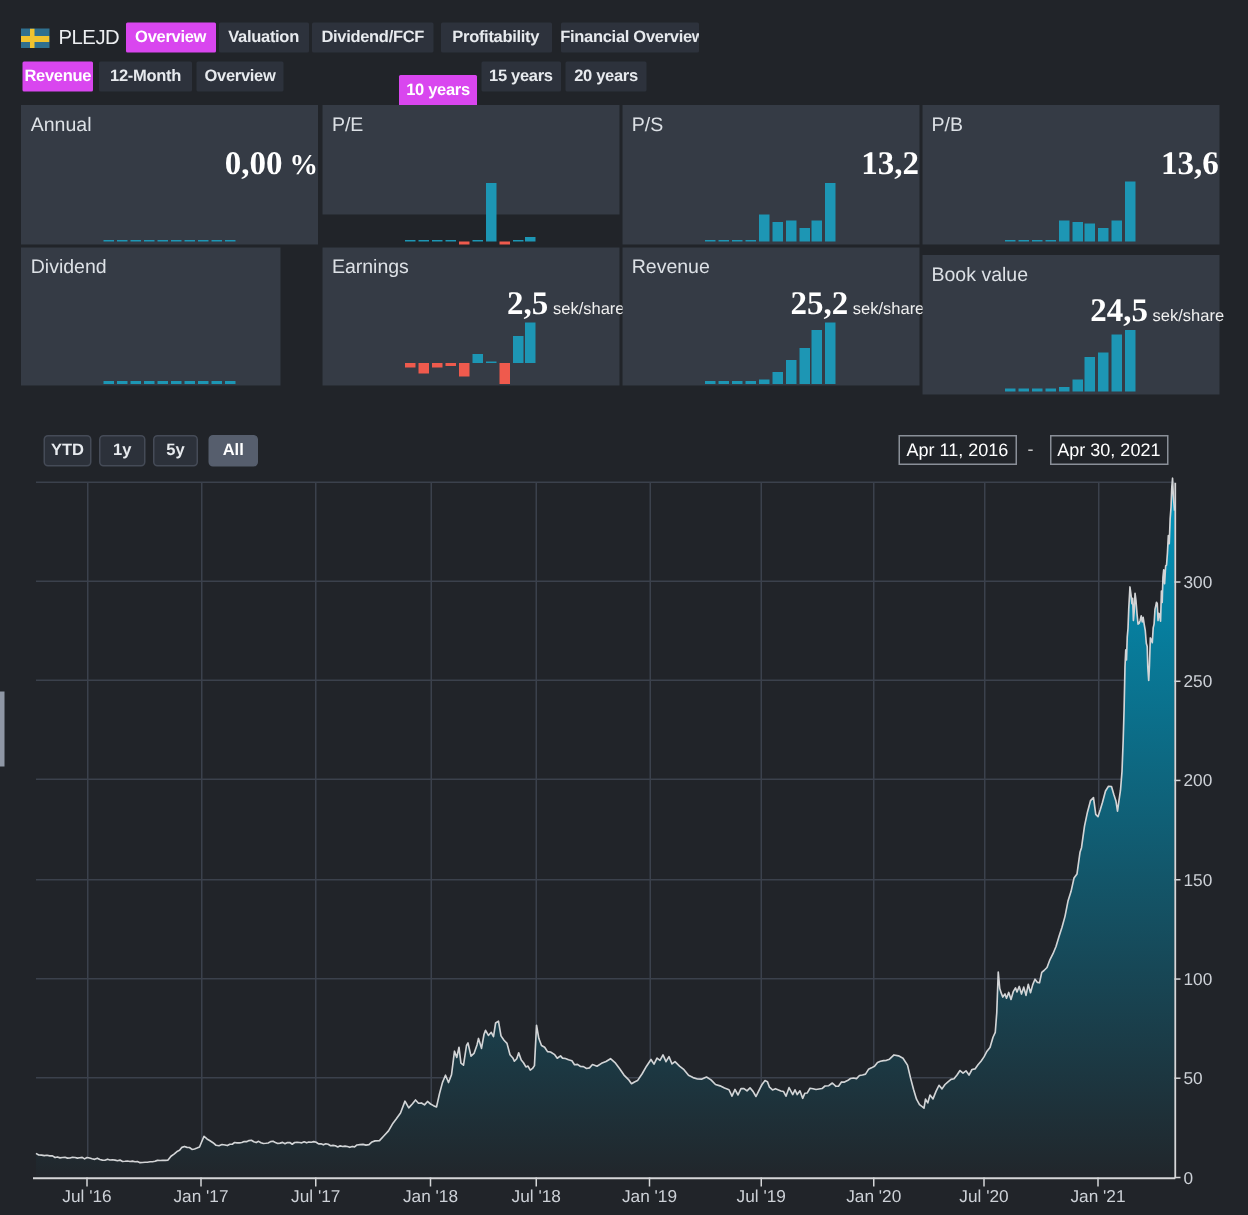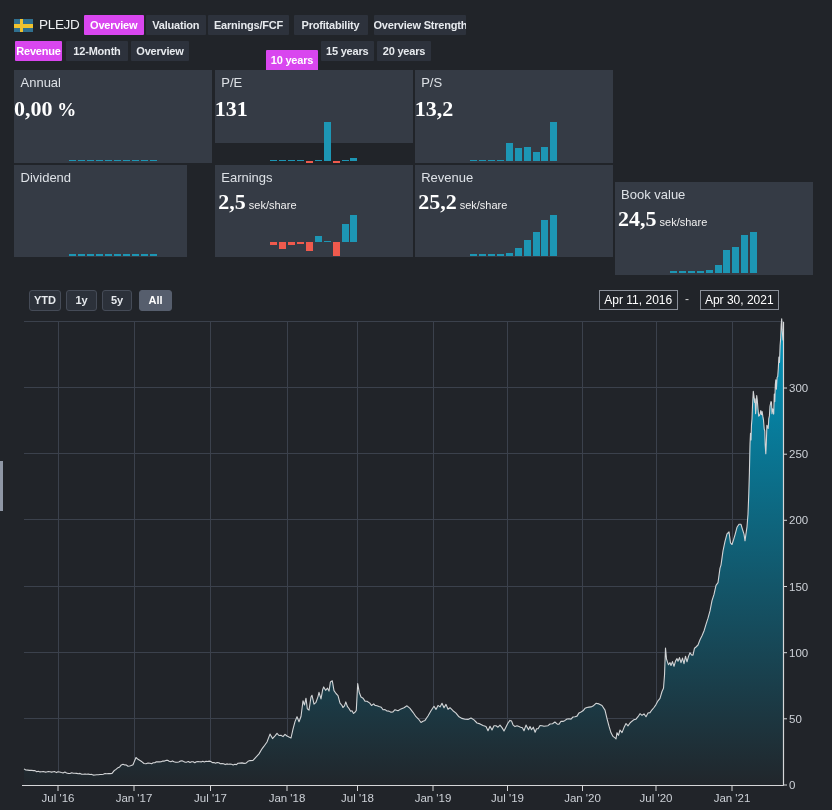--- a/index.html
+++ b/index.html
@@ -8,21 +8,21 @@
 #chart{position:absolute;left:0;top:0}
 #flag{position:absolute;left:14px;top:19.3px;width:19.2px;height:13px;background:#30708f;overflow:hidden}
 #flag .fv{position:absolute;left:5.6px;top:0;width:3.9px;height:100%;background:#f0c32f}
 #flag .fh{position:absolute;left:0;top:4.5px;width:100%;height:3.9px;background:#f0c32f}
 #ticker{position:absolute;left:39px;top:16.5px;font-size:13.5px;color:#eceef0;letter-spacing:-.3px}
 .tab{position:absolute;background:#2d323c;color:#e7eaee;font-size:11px;font-weight:600;
  text-align:center;letter-spacing:-.2px;border-radius:1px;white-space:nowrap;overflow:hidden}
 .tab.sel{background:#d946ef;color:#fff}
 .panel{position:absolute;background:#353b45}
 .ptitle{position:absolute;left:6.5px;top:5px;font-size:13px;color:#dde1e6}
-.pval{position:absolute;left:0;right:0;text-align:left;color:#fff;line-height:22px;white-space:nowrap}
+.pval{position:absolute;left:0;right:0;text-align:right;color:#fff;line-height:22px;white-space:nowrap}
 .num{font-family:"Liberation Serif",serif;font-weight:bold;font-size:22px}
 .pct{font-family:"Liberation Serif",serif;font-weight:bold;font-size:19px}
 .suf{font-size:11px;color:#f0f0f0}
 .bar{position:absolute}
 .rbtn{position:absolute;top:290px;height:20.5px;background:#2c313a;border:1px solid #454b57;
  border-radius:3px;color:#e7eaee;font-size:11px;font-weight:600;text-align:center;line-height:18.5px;white-space:nowrap}
 .rbtn.rsel{background:#565e6d;border-color:#565e6d;color:#fff}
 .dbox{position:absolute;top:290px;width:79.5px;height:19.5px;border:1px solid #8a8f98;
  color:#fff;font-size:12px;text-align:center;line-height:18px;background:transparent}
 #dash{position:absolute;left:685px;top:292px;color:#d0d0d0;font-size:12px}
@@ -93,23 +93,23 @@
 <line x1="783.0" y1="388" x2="787.0" y2="388" stroke="#d5d6d8" stroke-width="1"></line>
 <text x="789.0" y="392" font-size="11.5" fill="#cdd1d7">300</text>
 </svg>
 <div id="flag">
       <div class="fv"></div>
       <div class="fh"></div>
     </div>
 <div id="ticker">PLEJD</div>
 <div class="tab sel" style="left:84px;top:15px;width:59.5px;height:20.4px;line-height:20.4px">Overview</div>
 <div class="tab" style="left:146px;top:15px;width:59.5px;height:20.4px;line-height:20.4px">Valuation</div>
-<div class="tab" style="left:208px;top:15px;width:81px;height:20.4px;line-height:20.4px">Earnings/FCF</div>
+<div class="tab" style="left:208px;top:15px;width:81px;height:20.4px;line-height:20.4px">Dividend/FCF</div>
 <div class="tab" style="left:293.5px;top:15px;width:74px;height:20.4px;line-height:20.4px">Profitability</div>
-<div class="tab" style="left:373.5px;top:15px;width:92px;height:20.4px;line-height:20.4px">Overview Strength</div>
+<div class="tab" style="left:373.5px;top:15px;width:92px;height:20.4px;line-height:20.4px">Financial Overview</div>
 <div class="tab sel" style="left:15px;top:41px;width:47px;height:20px;line-height:20px">Revenue</div>
 <div class="tab" style="left:66px;top:41px;width:62px;height:20px;line-height:20px">12-Month</div>
 <div class="tab" style="left:131px;top:41px;width:58px;height:20px;line-height:20px">Overview</div>
 <div class="tab sel" style="left:266px;top:50px;width:52px;height:32px;line-height:20px">10 years</div>
 <div class="tab" style="left:320.5px;top:41px;width:53.5px;height:20px;line-height:20px">15 years</div>
 <div class="tab" style="left:377px;top:41px;width:54px;height:20px;line-height:20px">20 years</div>
 <div class="panel" style="left:14.0px;top:69.5px;width:198.07px;height:93.60px">
       <div class="ptitle">Annual</div>
       <div class="pval" style="top:28.0px;transform:translateX(0px)"><span class="num">0,00</span><span class="pct"> %</span></div>
       <div class="bar" style="left:55.4px;top:90.0px;width:7.0px;height:1.8px;background:#1d96b4"></div>
@@ -118,21 +118,20 @@
       <div class="bar" style="left:82.1px;top:90.0px;width:7.0px;height:1.8px;background:#1d96b4"></div>
       <div class="bar" style="left:91.1px;top:90.0px;width:7.0px;height:1.8px;background:#1d96b4"></div>
       <div class="bar" style="left:100.0px;top:90.0px;width:7.0px;height:1.8px;background:#1d96b4"></div>
       <div class="bar" style="left:108.9px;top:90.0px;width:7.0px;height:1.8px;background:#1d96b4"></div>
       <div class="bar" style="left:117.9px;top:90.0px;width:7.0px;height:1.8px;background:#1d96b4"></div>
       <div class="bar" style="left:126.8px;top:90.0px;width:7.0px;height:1.8px;background:#1d96b4"></div>
       <div class="bar" style="left:135.7px;top:90.0px;width:7.0px;height:1.8px;background:#1d96b4"></div>
     </div>
 <div class="panel" style="left:214.775px;top:69.5px;width:198.07px;height:73px">
       <div class="ptitle">P/E</div>
-      <div class="pval" style="top:28.0px;transform:translateX(0px)"><span class="num">131</span></div>
       <div class="bar" style="left:55.4px;top:90.0px;width:7.0px;height:1.8px;background:#1d96b4"></div>
       <div class="bar" style="left:64.3px;top:90.0px;width:7.0px;height:1.8px;background:#1d96b4"></div>
       <div class="bar" style="left:73.2px;top:90.0px;width:7.0px;height:1.8px;background:#1d96b4"></div>
       <div class="bar" style="left:82.1px;top:90.0px;width:7.0px;height:1.8px;background:#1d96b4"></div>
       <div class="bar" style="left:91.1px;top:91.8px;width:7.0px;height:1.8px;background:#ef5a4d"></div>
       <div class="bar" style="left:100.0px;top:90.0px;width:7.0px;height:1.8px;background:#1d96b4"></div>
       <div class="bar" style="left:108.9px;top:52.3px;width:7.0px;height:39.5px;background:#1d96b4"></div>
       <div class="bar" style="left:117.9px;top:91.8px;width:7.0px;height:1.8px;background:#ef5a4d"></div>
       <div class="bar" style="left:126.8px;top:90.0px;width:7.0px;height:1.8px;background:#1d96b4"></div>
       <div class="bar" style="left:135.7px;top:88.6px;width:7.0px;height:3.2px;background:#1d96b4"></div>
@@ -143,20 +142,34 @@
       <div class="bar" style="left:55.4px;top:90.0px;width:7.0px;height:1.8px;background:#1d96b4"></div>
       <div class="bar" style="left:64.3px;top:90.0px;width:7.0px;height:1.8px;background:#1d96b4"></div>
       <div class="bar" style="left:73.2px;top:90.0px;width:7.0px;height:1.8px;background:#1d96b4"></div>
       <div class="bar" style="left:82.1px;top:90.0px;width:7.0px;height:1.8px;background:#1d96b4"></div>
       <div class="bar" style="left:91.1px;top:73.4px;width:7.0px;height:18.4px;background:#1d96b4"></div>
       <div class="bar" style="left:100.0px;top:78.2px;width:7.0px;height:13.6px;background:#1d96b4"></div>
       <div class="bar" style="left:108.9px;top:77.7px;width:7.0px;height:14.1px;background:#1d96b4"></div>
       <div class="bar" style="left:117.9px;top:82.7px;width:7.0px;height:9.1px;background:#1d96b4"></div>
       <div class="bar" style="left:126.8px;top:77.7px;width:7.0px;height:14.1px;background:#1d96b4"></div>
       <div class="bar" style="left:135.7px;top:52.8px;width:7.0px;height:39px;background:#1d96b4"></div>
+    </div>
+<div class="panel" style="left:614.525px;top:69.5px;width:198.07px;height:93.60px">
+      <div class="ptitle">P/B</div>
+      <div class="pval" style="top:28.0px;transform:translateX(0px)"><span class="num">13,6</span></div>
+      <div class="bar" style="left:55.4px;top:90.0px;width:7.0px;height:1.8px;background:#1d96b4"></div>
+      <div class="bar" style="left:64.3px;top:90.0px;width:7.0px;height:1.8px;background:#1d96b4"></div>
+      <div class="bar" style="left:73.2px;top:90.0px;width:7.0px;height:1.8px;background:#1d96b4"></div>
+      <div class="bar" style="left:82.1px;top:90.0px;width:7.0px;height:1.8px;background:#1d96b4"></div>
+      <div class="bar" style="left:91.1px;top:77.3px;width:7.0px;height:14.5px;background:#1d96b4"></div>
+      <div class="bar" style="left:100.0px;top:78.5px;width:7.0px;height:13.3px;background:#1d96b4"></div>
+      <div class="bar" style="left:108.9px;top:79.5px;width:7.0px;height:12.3px;background:#1d96b4"></div>
+      <div class="bar" style="left:117.9px;top:82.9px;width:7.0px;height:8.9px;background:#1d96b4"></div>
+      <div class="bar" style="left:126.8px;top:77.3px;width:7.0px;height:14.5px;background:#1d96b4"></div>
+      <div class="bar" style="left:135.7px;top:51.5px;width:7.0px;height:40.3px;background:#1d96b4"></div>
     </div>
 <div class="panel" style="left:14.0px;top:164.9px;width:173px;height:92.60px">
       <div class="ptitle">Dividend</div>
       <div class="bar" style="left:55.4px;top:89.0px;width:7.0px;height:1.8px;background:#1d96b4"></div>
       <div class="bar" style="left:64.3px;top:89.0px;width:7.0px;height:1.8px;background:#1d96b4"></div>
       <div class="bar" style="left:73.2px;top:89.0px;width:7.0px;height:1.8px;background:#1d96b4"></div>
       <div class="bar" style="left:82.1px;top:89.0px;width:7.0px;height:1.8px;background:#1d96b4"></div>
       <div class="bar" style="left:91.1px;top:89.0px;width:7.0px;height:1.8px;background:#1d96b4"></div>
       <div class="bar" style="left:100.0px;top:89.0px;width:7.0px;height:1.8px;background:#1d96b4"></div>
       <div class="bar" style="left:108.9px;top:89.0px;width:7.0px;height:1.8px;background:#1d96b4"></div>
@@ -185,21 +198,21 @@
       <div class="bar" style="left:64.3px;top:89.0px;width:7.0px;height:1.8px;background:#1d96b4"></div>
       <div class="bar" style="left:73.2px;top:89.0px;width:7.0px;height:1.8px;background:#1d96b4"></div>
       <div class="bar" style="left:82.1px;top:89.0px;width:7.0px;height:1.8px;background:#1d96b4"></div>
       <div class="bar" style="left:91.1px;top:88.3px;width:7.0px;height:2.5px;background:#1d96b4"></div>
       <div class="bar" style="left:100.0px;top:83.1px;width:7.0px;height:7.7px;background:#1d96b4"></div>
       <div class="bar" style="left:108.9px;top:75.1px;width:7.0px;height:15.7px;background:#1d96b4"></div>
       <div class="bar" style="left:117.9px;top:67.4px;width:7.0px;height:23.4px;background:#1d96b4"></div>
       <div class="bar" style="left:126.8px;top:55.3px;width:7.0px;height:35.5px;background:#1d96b4"></div>
       <div class="bar" style="left:135.7px;top:50.0px;width:7.0px;height:40.8px;background:#1d96b4"></div>
     </div>
-<div class="panel" style="left:614.525px;top:182px;width:198.07px;height:92.60px">
+<div class="panel" style="left:614.525px;top:170px;width:198.07px;height:92.60px">
       <div class="ptitle">Book value</div>
       <div class="pval" style="top:26.0px;transform:translateX(3.5px)"><span class="num">24,5</span><span class="suf"> sek/share</span></div>
       <div class="bar" style="left:55.4px;top:89.0px;width:7.0px;height:1.8px;background:#1d96b4"></div>
       <div class="bar" style="left:64.3px;top:89.0px;width:7.0px;height:1.8px;background:#1d96b4"></div>
       <div class="bar" style="left:73.2px;top:89.0px;width:7.0px;height:1.8px;background:#1d96b4"></div>
       <div class="bar" style="left:82.1px;top:89.0px;width:7.0px;height:1.8px;background:#1d96b4"></div>
       <div class="bar" style="left:91.1px;top:88.3px;width:7.0px;height:2.5px;background:#1d96b4"></div>
       <div class="bar" style="left:100.0px;top:83.1px;width:7.0px;height:7.7px;background:#1d96b4"></div>
       <div class="bar" style="left:108.9px;top:68.3px;width:7.0px;height:22.5px;background:#1d96b4"></div>
       <div class="bar" style="left:117.9px;top:65.4px;width:7.0px;height:25.4px;background:#1d96b4"></div>

